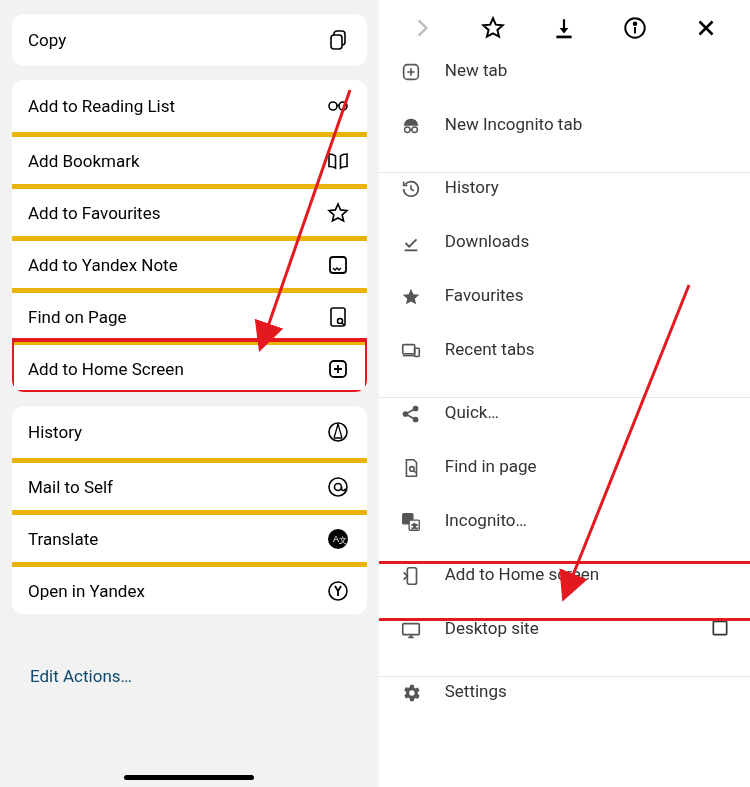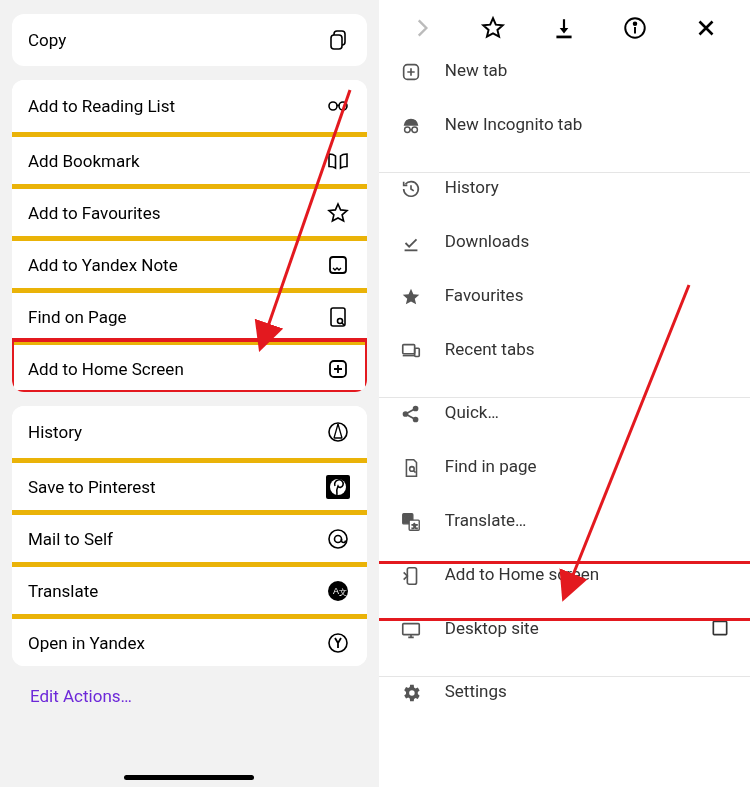--- a/index.html
+++ b/index.html
@@ -31,22 +31,23 @@
       height:52px;
       padding:0 16px;
       font-size:17px;
       background:#fff;
     }
     .card .row + .row { border-top:5px solid #eab308; }
     .row .icon { width:26px; height:26px; display:flex; align-items:center; justify-content:center; }
     .row .icon svg { width:24px; height:24px; display:block; }
     .highlighted-ios { outline:4px solid #e3191f; outline-offset:-2px; }
     .edit-actions {
-      color:#6d28d9; font-size:17px;
+      color:#0c4a6e; font-size:17px;
       padding:6px 0 0 18px;
+      margin-top:32px;
     }
     .home-indicator {
       position:absolute; left:50%; bottom:7px;
       transform:translateX(-50%);
       width:130px; height:5px; border-radius:3px;
       background:#000;
     }
 
     
     .right {
@@ -165,30 +166,20 @@
       <div class="row">
         <span>History</span>
         <span class="icon">
           <svg viewBox="0 0 24 24" fill="none" stroke="#000" stroke-width="1.6">
               <circle cx="12" cy="12" r="9"></circle>
               <path d="M12 4l-4 14M12 4l4 14M8 18h8" stroke-width="1.3"></path>
             </svg>
         </span>
       </div>
       <div class="row">
-        <span>Save to Pinterest</span>
-        <span class="icon">
-          <svg viewBox="0 0 24 24">
-              <rect width="24" height="24" fill="#000" rx="2"></rect>
-              <circle cx="12" cy="12" r="8" fill="#fff"></circle>
-              <path d="M11 20c-1-4 0-7 1-9 1 2 4 2 5-1 1-3-2-6-5-5-3 .5-4 4-3 6" fill="none" stroke="#000" stroke-width="1.6"></path>
-            </svg>
-        </span>
-      </div>
-      <div class="row">
         <span>Mail to Self</span>
         <span class="icon">
           <svg viewBox="0 0 24 24" fill="none" stroke="#000" stroke-width="1.6">
               <circle cx="12" cy="12" r="9"></circle>
               <circle cx="12" cy="12" r="3.5"></circle>
               <path d="M15.5 12v1.5c0 1.2.9 2 2 2s2-.8 2-2"></path>
             </svg>
         </span>
       </div>
       <div class="row">
@@ -348,21 +339,21 @@
       </div>
       <div class="menu-item">
         <span class="m-icon">
           <svg viewBox="0 0 24 24" fill="none" stroke="#555" stroke-width="1.5">
               <rect x="3" y="3" width="11" height="11" rx="1" fill="#555"></rect>
               <rect x="10" y="10" width="11" height="11" rx="1" fill="#fff" stroke="#555"></rect>
               <text x="5" y="11" font-size="7" fill="#fff">G</text>
               <text x="13" y="18" font-size="6" fill="#555">文</text>
             </svg>
         </span>
-        <span>Translate…</span>
+        <span>Incognito…</span>
       </div>
       <div class="menu-item highlighted-chrome">
         <span class="m-icon">
           <svg viewBox="0 0 24 24" fill="none" stroke="#555" stroke-width="1.8">
               <rect x="8" y="3" width="10" height="18" rx="2"></rect>
               <path d="M4 8l4 4-4 4"></path>
             </svg>
         </span>
         <span>Add to Home screen</span>
       </div>

